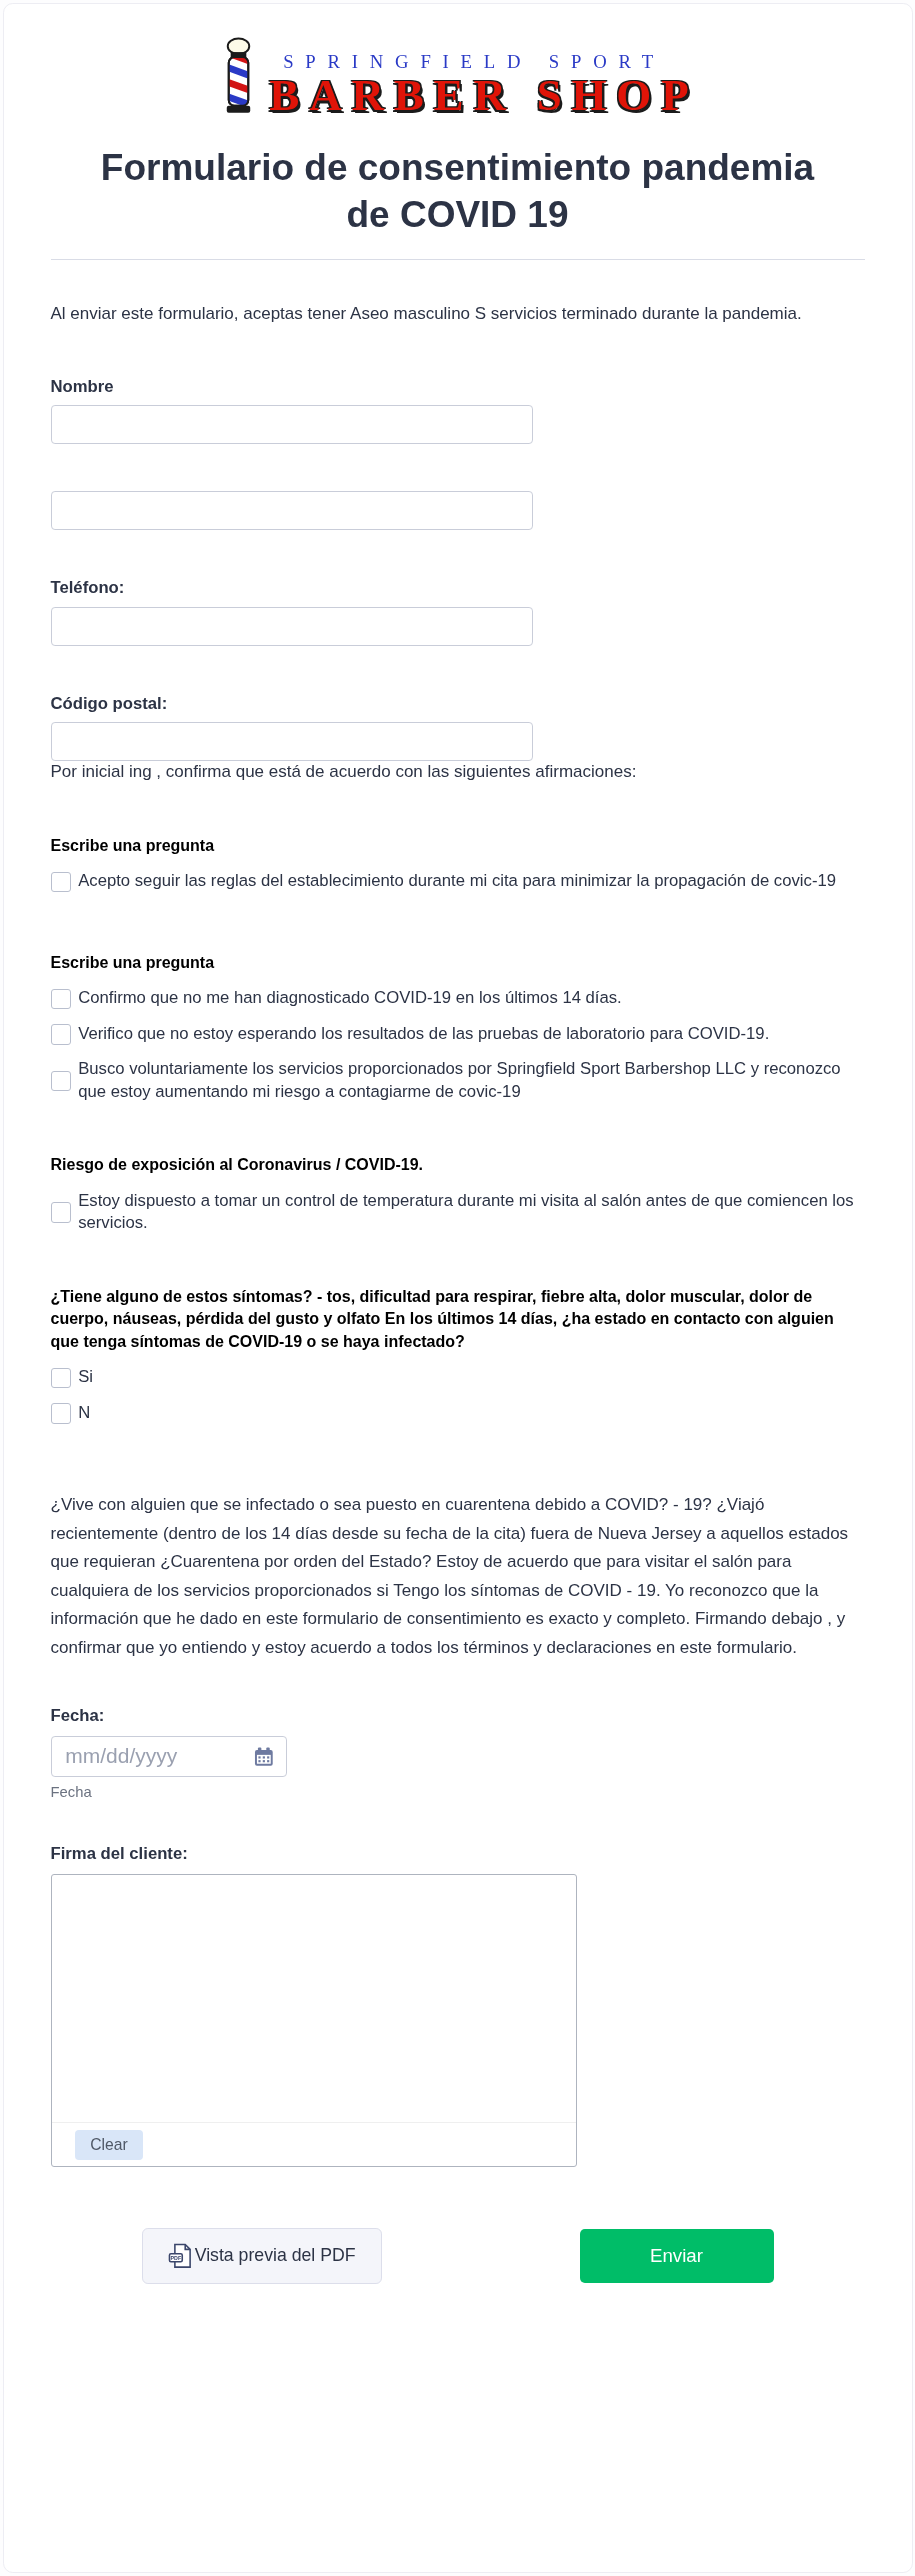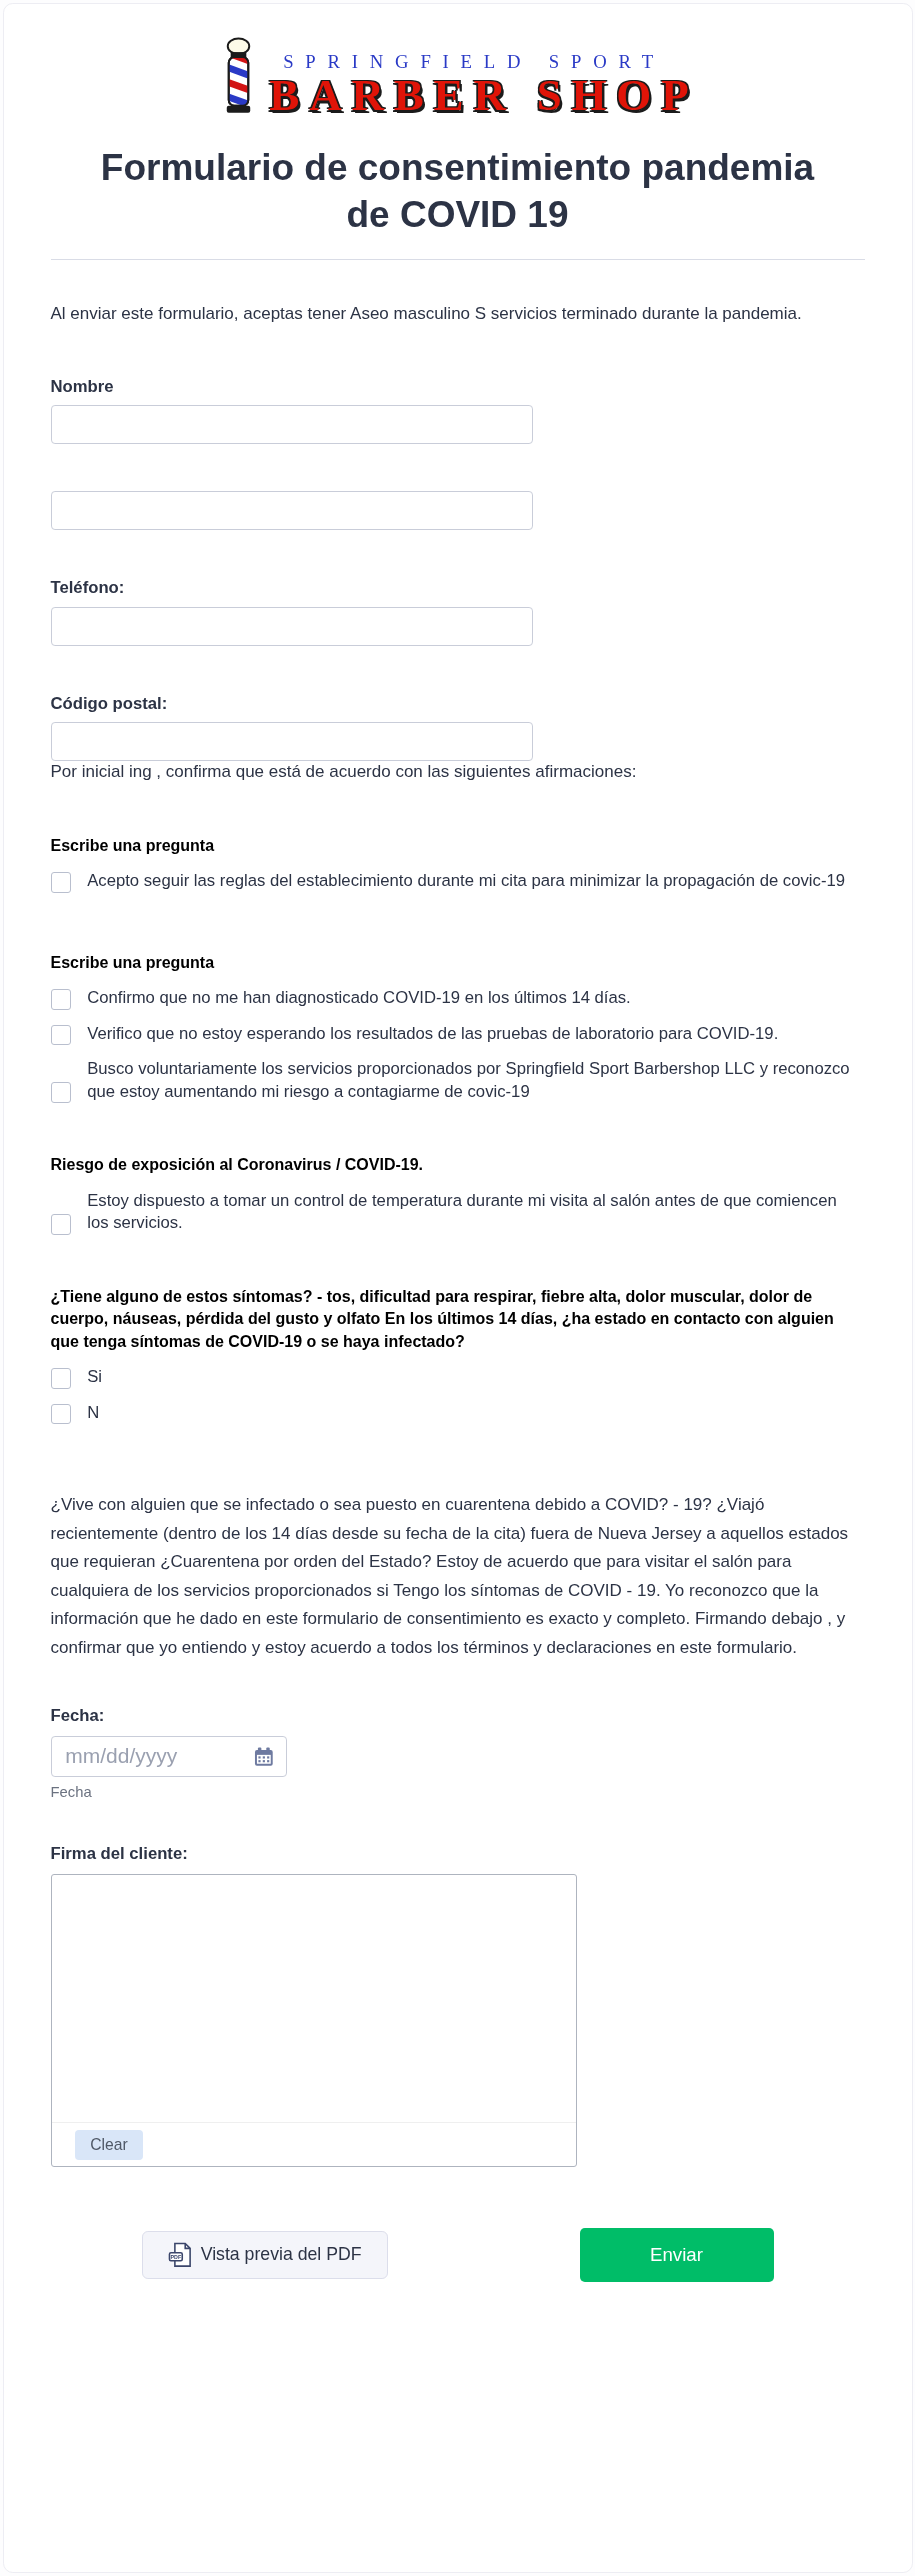--- a/index.html
+++ b/index.html
@@ -106,22 +106,22 @@
   .group-label {
     font-size: 16px;
     font-weight: bold;
     line-height: 22.6px;
     color: #000000;
     max-width: 805px;
   }
   .options { margin-top: 9.8px; }
   .option {
     display: flex;
-    align-items: flex-end;
-    gap: 16px;
+    align-items: center;
+    gap: 7px;
     margin-top: 12.8px;
     max-width: 805px;
   }
   .checkbox {
     flex: 0 0 auto;
     width: 20.7px;
     height: 20.7px;
     border: 1px solid #b9bfce;
     border-radius: 3px;
     background: #fff;
@@ -197,25 +197,25 @@
 
   
   .actions {
     margin-top: 61px;
     display: flex;
     justify-content: space-between;
     align-items: center;
     padding: 0 91px 0 91px; 
   }
   .pdf-btn {
-    height: 48px;
+    height: 56px;
     padding: 0 25.6px;
     display: inline-flex;
     align-items: center;
-    gap: 9px;
+    gap: 3px;
     background: #f4f5fa;
     border: 1px solid #dcdeeb;
     border-radius: 5.9px;
     font-size: 17.7px;
     color: #2c3345;
     font-family: "Liberation Sans", sans-serif;
     cursor: pointer;
   }
   .submit-btn {
     width: 194px;

